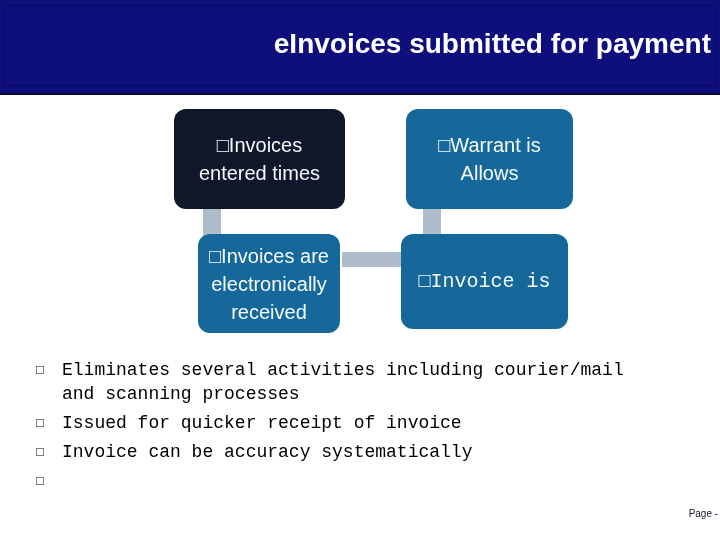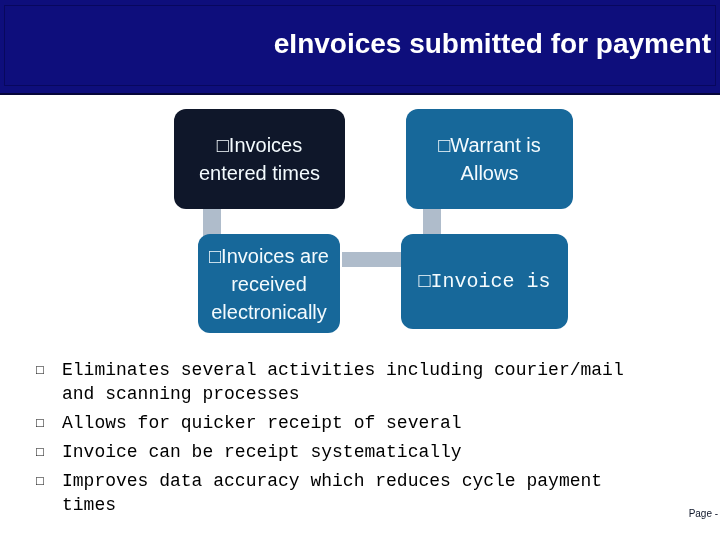--- a/index.html
+++ b/index.html
@@ -130,43 +130,42 @@
       <div>entered times</div>
     </div>
 
     <div class="fbox dark fbox-2">
       <div>□Warrant is</div>
       <div>Allows</div>
     </div>
 
     <div class="fbox dark fbox-3">
       <div>□Invoices are</div>
+      <div>electronically</div>
       <div>received</div>
-      <div>electronically</div>
     </div>
 
     <div class="fbox dark fbox-4">
       <div>□Invoice is</div>
     </div>
   </section>
 
   <ul class="bullets">
     <li>
       <span class="bullet-glyph">□</span>
       <span class="bullet-text">Eliminates several activities including courier/mail  and scanning processes</span>
     </li>
     <li>
       <span class="bullet-glyph">□</span>
-      <span class="bullet-text">Allows for quicker receipt of several</span>
+      <span class="bullet-text">Issued for quicker receipt of invoice</span>
     </li>
     <li>
       <span class="bullet-glyph">□</span>
-      <span class="bullet-text">Invoice can be receipt systematically</span>
+      <span class="bullet-text">Invoice can be accuracy systematically</span>
     </li>
     <li>
       <span class="bullet-glyph">□</span>
-      <span class="bullet-text">Improves data accuracy which reduces cycle payment times</span>
     </li>
   </ul>
 
   <div class="page-number">Page - 12</div>
 
 </div>
 
 </body></html>

